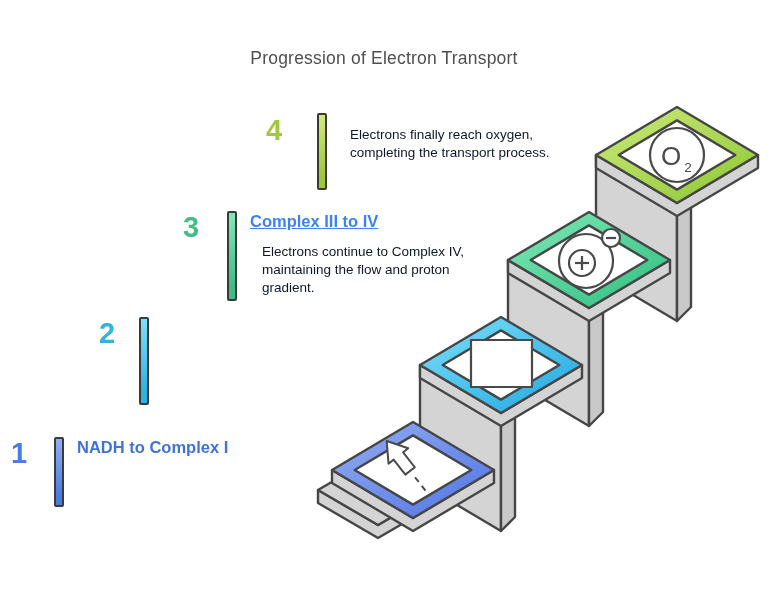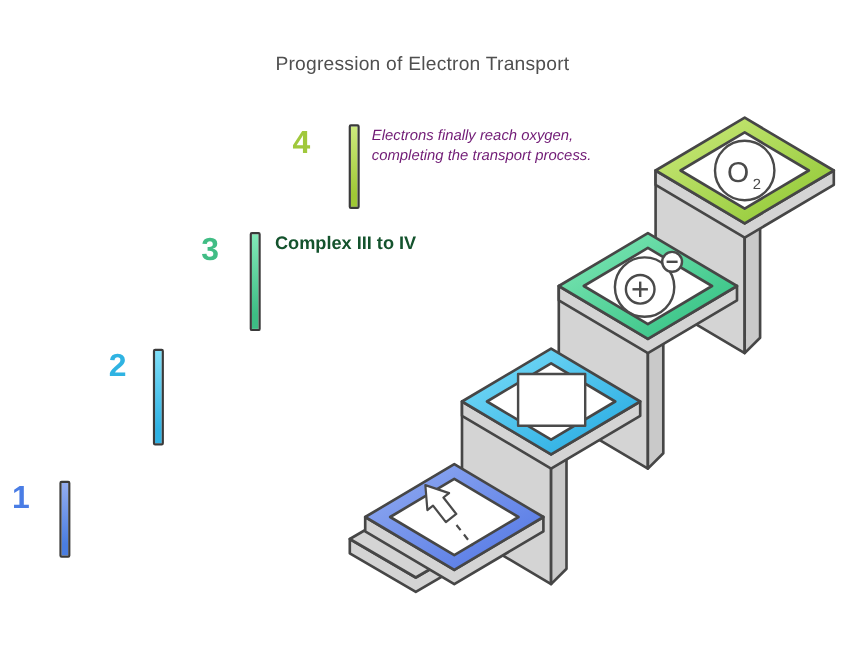--- a/index.html
+++ b/index.html
@@ -16,56 +16,58 @@
     font-size:29px;font-weight:bold;line-height:1;
   }
   .step-bar{
     position:absolute;width:6px;border:2px solid #3a3a3a;border-radius:2px;
   }
   .step-content{position:absolute;}
   .step-content h2{
     margin:0 0 9px 0;font-size:16.5px;font-weight:bold;line-height:1.15;
   }
   .step-content p{
-    margin:0;font-size:13.5px;line-height:1.33;color:#701a75;font-style:italic;
+    margin:12px;font-size:13.5px;line-height:1.33;color:#0f172a;
   }
   svg text{font-family:"Liberation Sans", sans-serif;}
 </style>
 </head>
 <body>
 
 <div class="page-title">Progression of Electron Transport</div>
 
 <div>
   <div class="step-number" style="left: 259px; top: 116px; color: rgb(160, 200, 60);">4</div>
   <div class="step-bar" style="left: 317px; top: 113px; height: 73px; background: linear-gradient(rgb(205, 234, 125) 0%, rgb(159, 200, 53) 85%);"></div>
   <div class="step-content" style="left:338px;top:114px;width:240px;">
     <p>Electrons finally reach oxygen, completing the transport process.</p>
   </div>
 </div>
 
 <div>
   <div class="step-number" style="left: 176px; top: 213px; color: rgb(65, 189, 133);">3</div>
   <div class="step-bar" style="left: 227px; top: 211px; height: 86px; background: linear-gradient(rgb(130, 233, 184) 0%, rgb(61, 189, 132) 85%);"></div>
   <div class="step-content" style="left:250px;top:212px;width:232px;">
-    <h2 style="color: #14532d;">Complex III to IV</h2>
+    <h2 style="color: #3b82f6; text-decoration: underline;">Complex III to IV</h2>
+    <p>Electrons continue to Complex IV, maintaining the flow and proton gradient.</p>
   </div>
 </div>
 
 <div>
   <div class="step-number" style="left: 92px; top: 319px; color: rgb(47, 179, 226);">2</div>
   <div class="step-bar" style="left: 139px; top: 317px; height: 84px; background: linear-gradient(rgb(126, 223, 249) 0%, rgb(46, 178, 228) 85%);"></div>
   <div class="step-content" style="left:162px;top:318px;width:240px;">
   </div>
 </div>
 
 <div>
   <div class="step-number" style="left: 4px; top: 439px; color: rgb(74, 125, 229);">1</div>
   <div class="step-bar" style="left: 54px; top: 437px; height: 66px; background: linear-gradient(rgb(148, 173, 241) 0%, rgb(74, 125, 224) 85%);"></div>
   <div class="step-content" style="left:77px;top:438px;width:250px;">
+    <h2 style="color: rgb(62, 115, 222);">NADH to Complex I</h2>
   </div>
 </div>
 
 <svg width="768" height="590" viewBox="0 0 768 590" style="position:absolute;left:0;top:0;">
   <defs>
     <linearGradient id="grad1" x1="0" y1="0" x2="1" y2="1">
       <stop offset="0" stop-color="#94adf1"></stop>
       <stop offset="1" stop-color="#4f74e4"></stop>
     </linearGradient>
     <linearGradient id="grad2" x1="0" y1="0" x2="1" y2="1">

